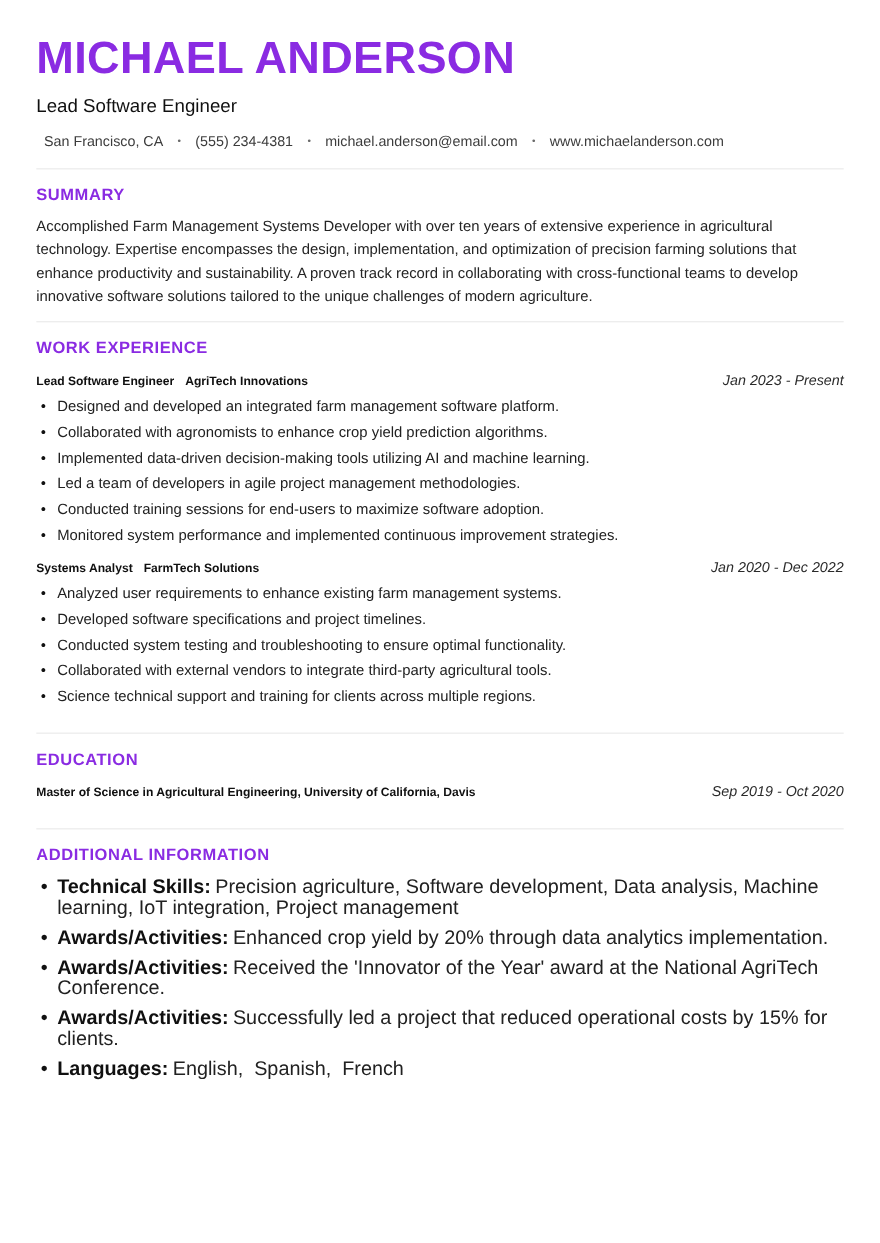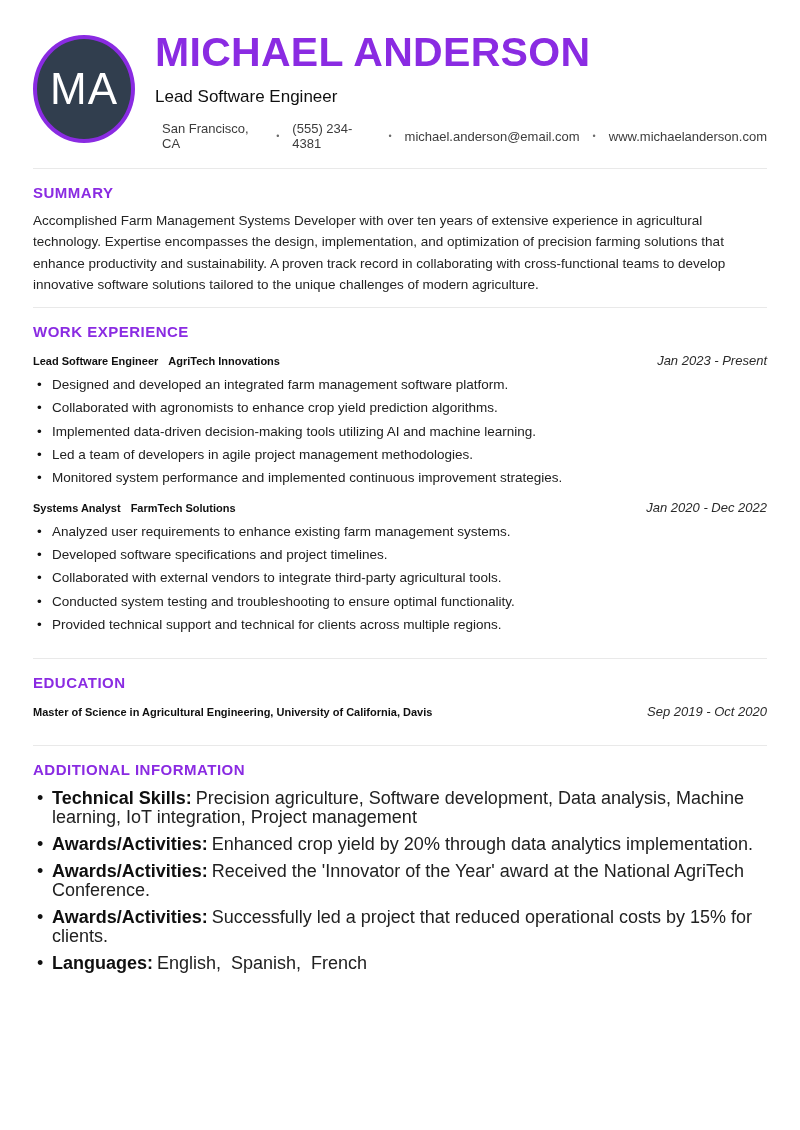--- a/index.html
+++ b/index.html
@@ -75,23 +75,20 @@
   }
   .item-label { font-weight: 700; color: #101010; margin-right: 4px; }
   .item-text { white-space: pre-wrap; }
 </style>
 </head>
 <body>
 
 <div class="page">
 
   <div class="header">
-    <div class="avatar">
-      <span class="avatar-initials">MA</span>
-    </div>
     <div class="header-text">
       <div class="name">MICHAEL ANDERSON</div>
       <div class="job-title-header">Lead Software Engineer</div>
       <div class="contact-row">
         <span>San Francisco, CA</span>
         <span class="dot-sep">•</span>
         <span>(555) 234-4381</span>
         <span class="dot-sep">•</span>
         <span>michael.anderson@email.com</span>
         <span class="dot-sep">•</span>
@@ -117,37 +114,38 @@
         <span class="entry-left">
           <span>Lead Software Engineer</span><span class="entry-company">AgriTech Innovations</span>
         </span>
         <span class="entry-dates">Jan 2023 - Present</span>
       </div>
       <ul class="bullets">
         <li>Designed and developed an integrated farm management software platform.</li>
         <li>Collaborated with agronomists to enhance crop yield prediction algorithms.</li>
         <li>Implemented data-driven decision-making tools utilizing AI and machine learning.</li>
         <li>Led a team of developers in agile project management methodologies.</li>
+        <li>Conducted training sessions for end-users to maximize software adoption.</li>
         <li>Monitored system performance and implemented continuous improvement strategies.</li>
       </ul>
     </div>
 
     <div class="job2">
       <div class="entry-header">
         <span class="entry-left">
           <span>Systems Analyst</span><span class="entry-company">FarmTech Solutions</span>
         </span>
         <span class="entry-dates">Jan 2020 - Dec 2022</span>
       </div>
       <ul class="bullets">
         <li>Analyzed user requirements to enhance existing farm management systems.</li>
         <li>Developed software specifications and project timelines.</li>
+        <li>Conducted system testing and troubleshooting to ensure optimal functionality.</li>
         <li>Collaborated with external vendors to integrate third-party agricultural tools.</li>
-        <li>Conducted system testing and troubleshooting to ensure optimal functionality.</li>
-        <li>Provided technical support and technical for clients across multiple regions.</li>
+        <li>Science technical support and training for clients across multiple regions.</li>
       </ul>
     </div>
   </div>
 
   <div class="divider d3"></div>
 
   <div>
     <div class="section-heading">EDUCATION</div>
     <div class="entry-header">
       <span class="entry-left">Master of Science in Agricultural Engineering, University of California, Davis</span>

